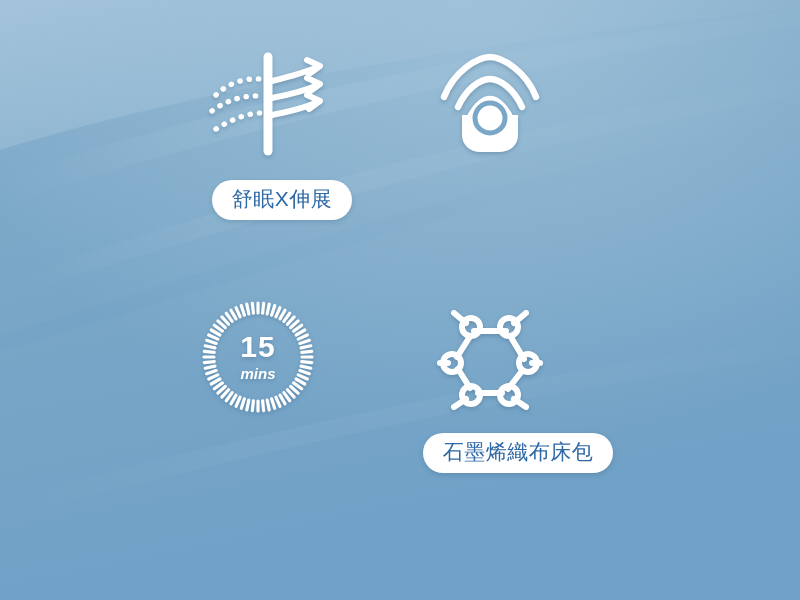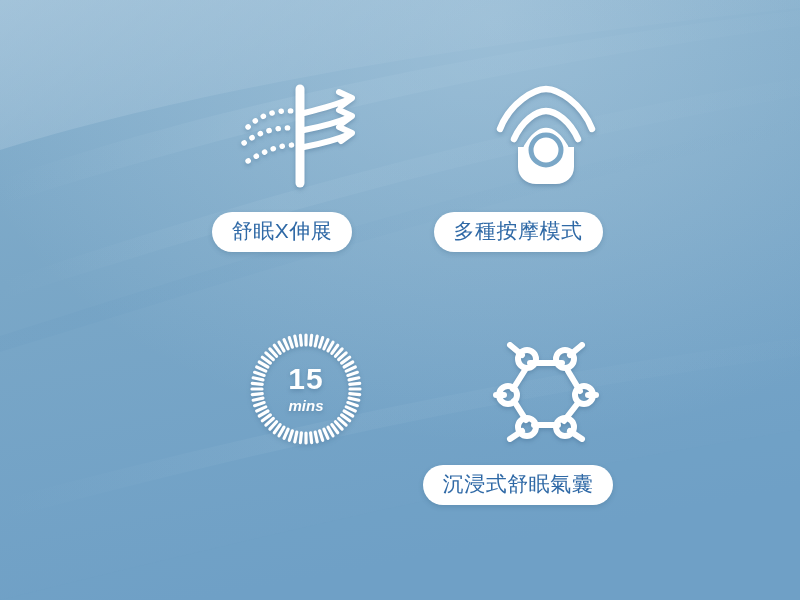--- a/index.html
+++ b/index.html
@@ -24,21 +24,21 @@
     width: 100%;
     height: 100%;
     display: block;
   }
   .content {
     position: absolute;
     inset: 0;
     display: flex;
     flex-direction: column;
     justify-content: flex-start;
-    padding-top: 76px;
+    padding-top: 44px;
     box-sizing: border-box;
   }
   .feature-row {
     display: flex;
     justify-content: center;
     align-items: flex-start;
     gap: 18px;
   }
   .feature-row.row-2 {
     margin-top: 77px;
@@ -47,21 +47,21 @@
     width: 218px;
     display: flex;
     flex-direction: column;
     align-items: center;
   }
   .icon-box {
     height: 120px;
     width: 160px;
     display: flex;
     align-items: center;
-    justify-content: flex-end;
+    justify-content: flex-start;
   }
   .icon-box svg {
     display: block;
     overflow: visible;
     filter: drop-shadow(0px 2px 2px rgba(40, 80, 115, 0.30));
   }
   .pill {
     margin-top: 16px;
     background: #ffffff;
     border-radius: 999px;
@@ -174,23 +174,20 @@
           <svg width="104" height="102" viewBox="0 0 104 102">
             <g fill="none" stroke="#ffffff" stroke-linecap="round">
               <path d="M6,44 C16,18 40,4 52,4 C64,4 88,18 98,44" stroke-width="6.5"></path>
               <path d="M20,54 C28,36 42,26 52,26 C62,26 76,36 84,54" stroke-width="6.5"></path>
               <path d="M33,62 C39,52 46,46 52,46 C58,46 65,52 71,62" stroke-width="6.5"></path>
             </g>
 
             <path d="M24,62 L80,62 L80,82 C80,92 72,99 62,99 L42,99 C32,99 24,92 24,82 Z" fill="#ffffff"></path>
             <circle cx="52" cy="65" r="15" fill="#ffffff" stroke="#7aa7c7" stroke-width="5"></circle>
           </svg>
-        </div>
-        <div class="pill">
-          <span class="pill-label">多種按摩模式</span>
         </div>
       </div>
 
 
     </div>
 
     <div class="feature-row row-2">
 
       <div class="feature-cell">
         <div class="icon-box">
@@ -287,20 +284,20 @@
               <circle cx="33" cy="22" r="9" stroke-width="6"></circle>
               <circle cx="71" cy="22" r="9" stroke-width="6"></circle>
               <circle cx="90" cy="58" r="9" stroke-width="6"></circle>
               <circle cx="71" cy="90" r="9" stroke-width="6"></circle>
               <circle cx="33" cy="90" r="9" stroke-width="6"></circle>
               <circle cx="14" cy="58" r="9" stroke-width="6"></circle>
             </g>
           </svg>
         </div>
         <div class="pill">
-          <span class="pill-label">沉浸式舒眠氣囊</span>
+          <span class="pill-label">石墨烯織布床包</span>
         </div>
       </div>
 
 
     </div>
   </div>
 </div>
 
 </body></html>

